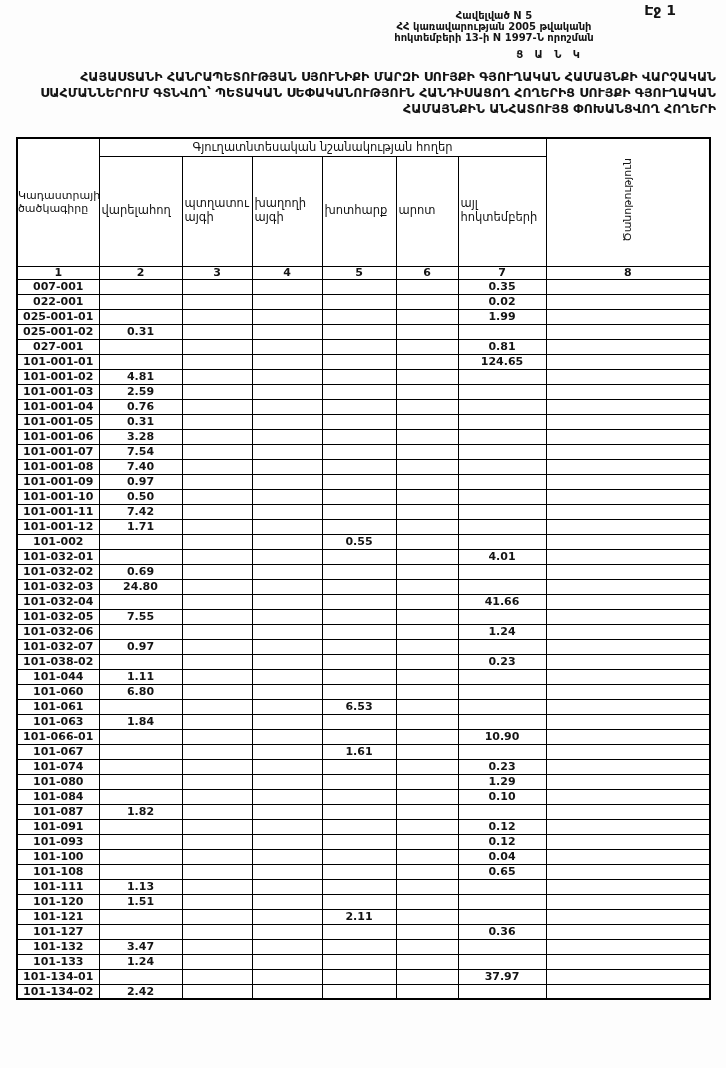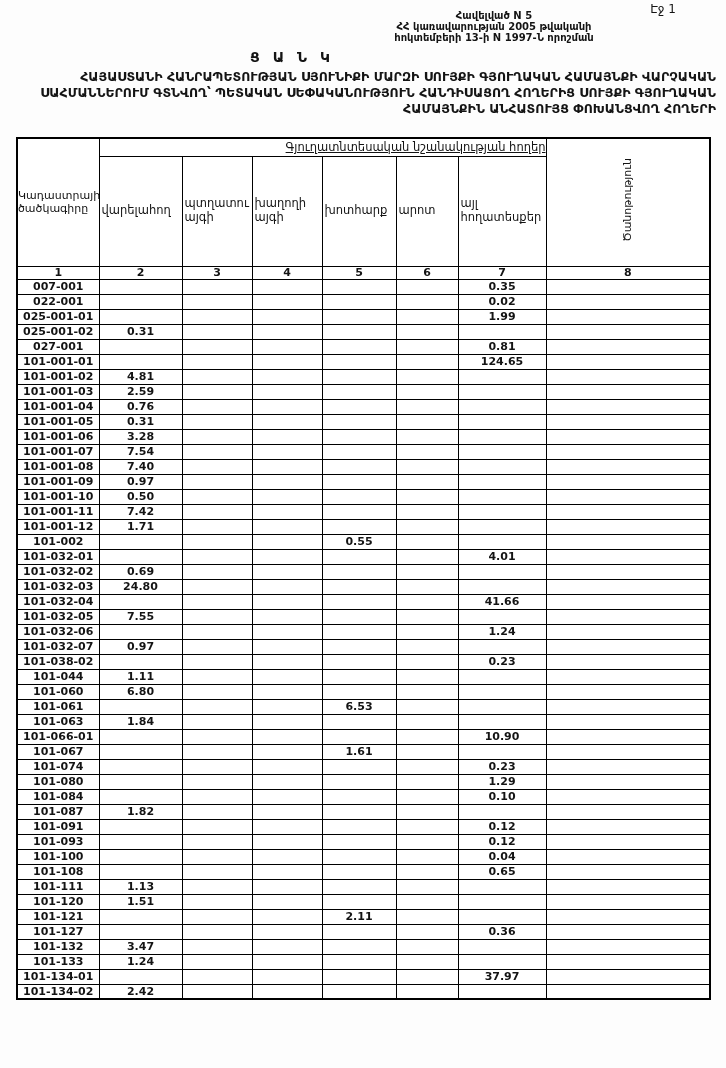--- a/index.html
+++ b/index.html
@@ -3,43 +3,43 @@
 <meta charset="utf-8">
 <style>
   * { margin:0; padding:0; box-sizing:border-box; }
   html,body { background:#ffffff; }
   body { font-family:"DejaVu Sans", sans-serif; color:#141414; }
   .page {
     position:relative; width:726px; height:1068px; background:#fdfdfd; overflow:hidden;
   }
   .page-label {
     position:absolute; top:2px; right:50px;
-    font-size:12px; font-weight:normal;
+    font-size:14px; font-weight:bold;
   }
   .appendix {
     position:absolute; top:10px; left:318px; width:352px;
     text-align:center; font-size:10px; font-weight:bold; line-height:1.1;
   }
   .doc-title {
     position:absolute; top:49px; left:0; width:584px;
-    text-align:center; font-size:14px; font-weight:bold; letter-spacing:4px;
+    text-align:right; font-size:10px; font-weight:bold; letter-spacing:4px;
   }
   .doc-subtitle {
     position:absolute; top:69px; left:10px; width:706px;
     text-align:right; font-size:12.5px; font-weight:bold; line-height:1.28;
   }
   table.land {
     position:absolute; top:137px; left:16px; width:693px;
     border-collapse:collapse; table-layout:fixed; background:#ffffff;
     border:2px solid #000;
   }
   table.land th, table.land td {
     border:1px solid #000; overflow:hidden; padding:0;
   }
-  th.group-head { height:18px; font-size:11.5px; font-weight:normal; text-align:right;text-decoration:underline; }
+  th.group-head { height:18px; font-size:11.5px; font-weight:normal; text-align:center; }
   tr.sub-head th {
     height:110px; font-size:11.5px; font-weight:normal;
     text-align:left; vertical-align:middle; line-height:1.2; padding:0 2px;
   }
   th.cad-head {
     font-size:11px; font-weight:normal; text-align:left;
     vertical-align:middle; padding:0 3px; line-height:1.2;
   }
   th.note-head { text-align:center; vertical-align:middle; }
   .vert {
@@ -91,21 +91,21 @@
         <th rowspan="2" class="note-head">
           <span class="vert">Ծանոթություն</span>
         </th>
       </tr>
       <tr class="sub-head">
         <th>վարելահող</th>
         <th>պտղատու այգի</th>
         <th>խաղողի այգի</th>
         <th>խոտհարք</th>
         <th>արոտ</th>
-        <th>այլ հողատեսքեր</th>
+        <th>այլ հոկտեմբերի</th>
       </tr>
       <tr class="numbers">
         <th>1</th>
         <th>2</th>
         <th>3</th>
         <th>4</th>
         <th>5</th>
         <th>6</th>
         <th>7</th>
         <th>8</th>

